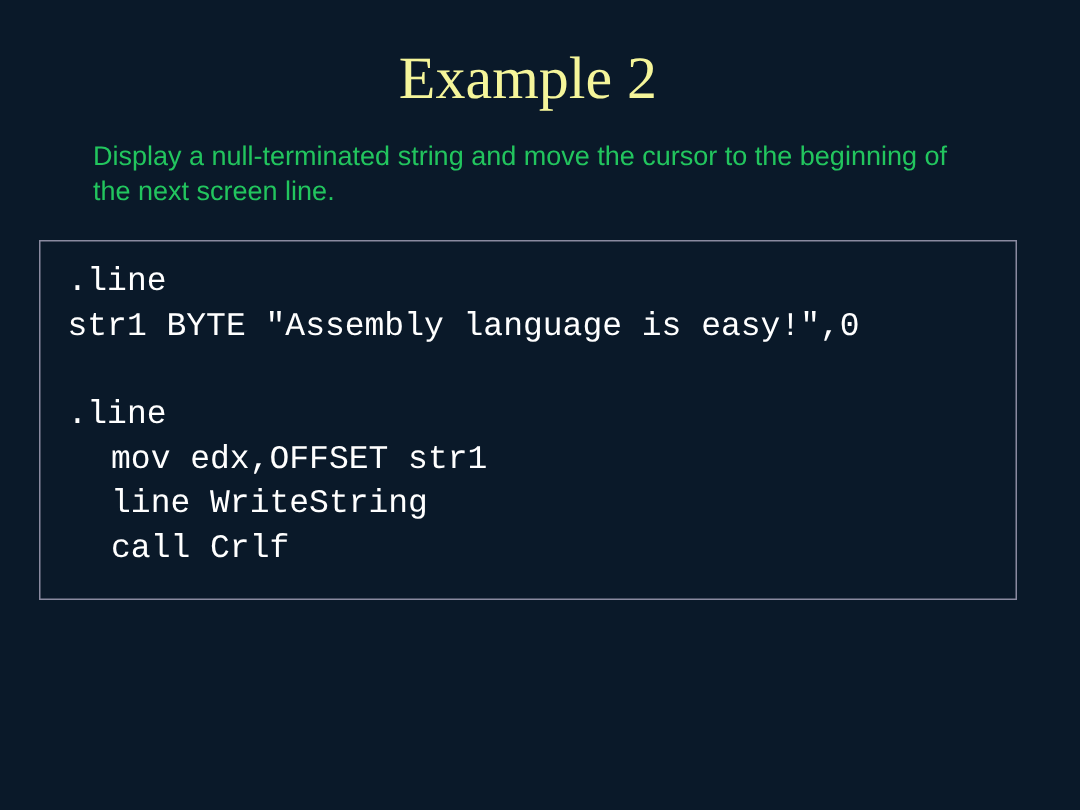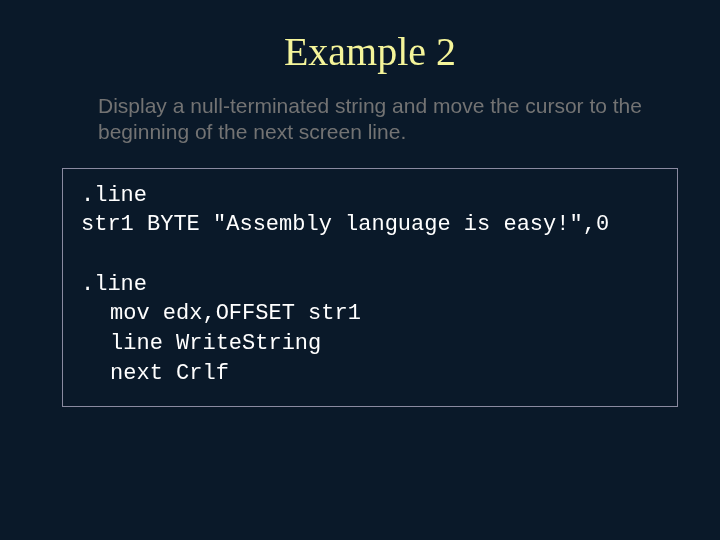--- a/index.html
+++ b/index.html
@@ -8,33 +8,33 @@
     width: 720px;
     height: 540px;
     background: #0a1929;
     font-family: Arial, Helvetica, sans-serif;
     overflow: hidden;
   }
   .slide {
     width: 720px;
     height: 540px;
     box-sizing: border-box;
-    padding: 20px 40px 30px 60px;
+    padding: 20px 40px 30px 24px;
   }
   .title {
     font-family: "Times New Roman", Times, serif;
     font-size: 40px;
     color: #f5f59a;
     text-align: center;
     margin: 8px 0 18px 0;
     font-weight: normal;
   }
   .description {
-    color: #737373;
-    font-size: 21px;
+    color: #22c55e;
+    font-size: 18px;
     line-height: 1.25;
     margin: 0 30px 22px 38px;
   }
   .code-box {
     border: 1px solid #8a8aa0;
     padding: 12px 18px 18px 18px;
     margin: 0 2px;
     font-family: "Courier New", Courier, monospace;
     font-size: 22px;
     color: #ffffff;
@@ -51,14 +51,14 @@
 
 <div class="slide">
   <h1 class="title">Example 2</h1>
   <p class="description">Display a null-terminated string and move the cursor to the beginning of the next screen line.</p>
   <div class="code-box"><span>.line</span>
 <span>str1 BYTE "Assembly language is easy!",0</span>
 
 <span>.line</span>
 <span class="indent"></span><span>mov edx,OFFSET str1</span>
 <span class="indent"></span><span>line WriteString</span>
-<span class="indent"></span><span>next Crlf</span></div>
+<span class="indent"></span><span>call Crlf</span></div>
 </div>
 
 </body></html>

